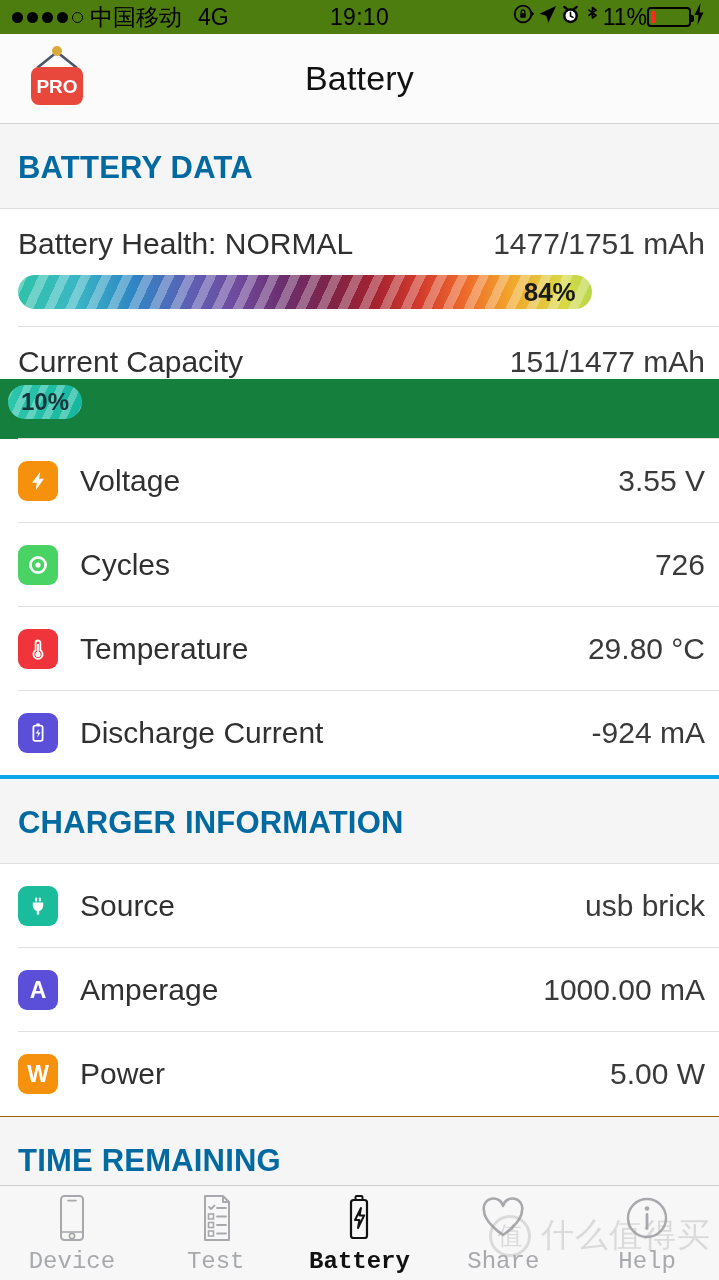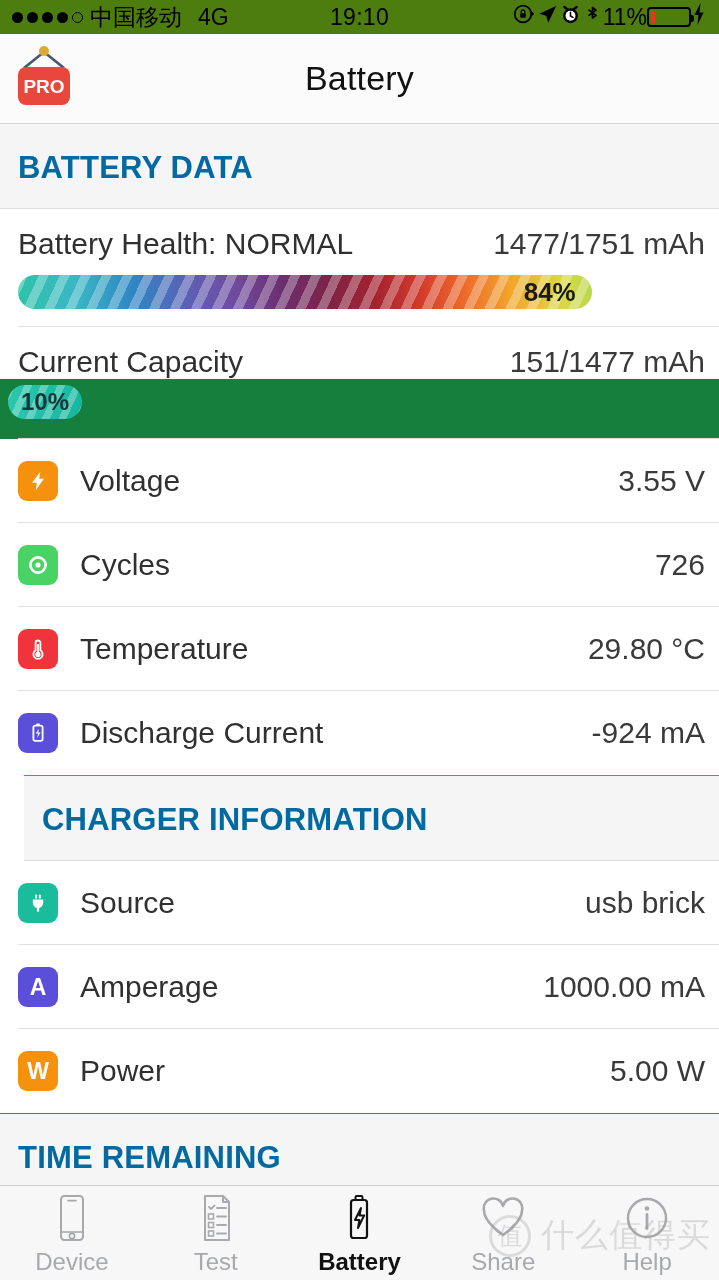--- a/index.html
+++ b/index.html
@@ -48,21 +48,21 @@
 
   
   .navbar{
     height:90px; width:100%;
     background:#fbfbfb;
     border-bottom:1px solid #d4d4d4;
     display:flex; align-items:center;
     position:relative;
   }
   .pro-badge{
-    position:absolute; left:10px; top:8px;
+    position:absolute; left:23px; top:8px;
     width:68px; height:74px;
   }
   .nav-title{
     width:100%; text-align:center;
     font-size:34px; color:#111; font-weight:400;
     letter-spacing:0.2px;
   }
 
   
   .section-header{
@@ -161,20 +161,21 @@
   .cap-badge span{ position:relative; z-index:3; font-size:24px; font-weight:700; color:#16353a; }
 
   
   .tabbar{
     position:absolute; left:0; bottom:0; width:100%;
     height:95px;
     background:#f7f7f7;
     border-top:1px solid #cdcdcd;
     display:flex; align-items:flex-start;
     padding-top:6px;
+    font-family:Liberation Mono, monospace;
   }
   .tab{
     flex:1; display:flex; flex-direction:column;
     align-items:center; justify-content:flex-start; gap:4px;
     height:100%;
   }
   .tab-icon{ height:52px; display:flex; align-items:center; justify-content:center; }
   .tab-label{ font-size:24px; color:#a8a9ad; font-weight:400; }
   .tab.active .tab-label{ color:#111; font-weight:700; }
 
@@ -328,21 +329,21 @@
     <svg width="24" height="24" viewBox="0 0 24 24">
       <rect x="7.4" y="4.6" width="9.2" height="15.2" rx="1.8" fill="none" stroke="#fff" stroke-width="1.8"></rect>
       <rect x="10.2" y="2.6" width="3.6" height="2.2" rx="0.7" fill="#fff"></rect>
       <path d="M13 7.4l-3.3 5.2h2.4l-0.9 4.2 3.4-5.4h-2.5z" fill="#fff"></path>
     </svg>
   </div>
   <div class="row-label">Discharge Current</div>
   <div class="row-value">-924 mA</div>
 </div>
 
-<div class="section-header" style="border-top:1px solid #0ea5e9;margin-left:24px;">CHARGER INFORMATION</div>
+<div class="section-header" style="border-top:4px solid #0ea5e9;">CHARGER INFORMATION</div>
 
 <div class="row">
   <div class="icon-box" style="background:#1abc9c;">
     <svg width="24" height="24" viewBox="0 0 24 24">
       <rect x="9.2" y="3.4" width="1.9" height="4.2" rx="0.9" fill="#fff"></rect>
       <rect x="12.9" y="3.4" width="1.9" height="4.2" rx="0.9" fill="#fff"></rect>
       <path d="M6.8 8.4h10.4v3.4a5.2 5.2 0 0 1-10.4 0z" fill="#fff"></path>
       <rect x="10.8" y="16.4" width="2.4" height="4.4" rx="1.1" fill="#fff"></rect>
     </svg>
   </div>

